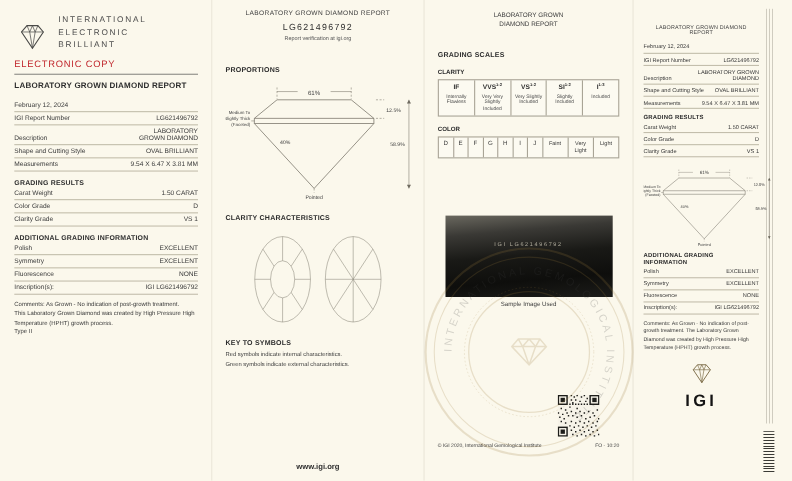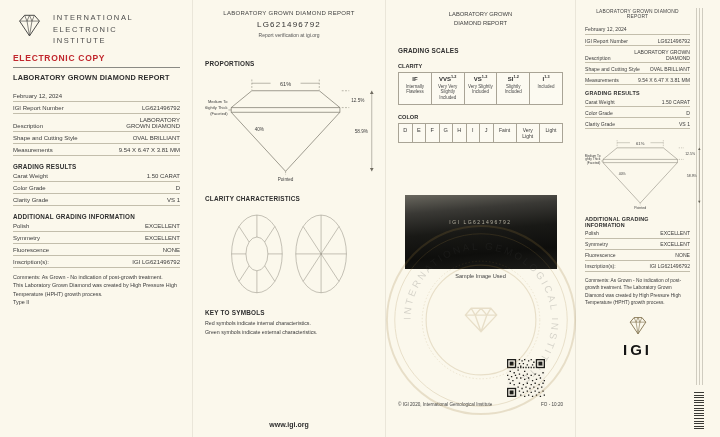--- a/index.html
+++ b/index.html
@@ -4,28 +4,28 @@
 <style>
   html,body{margin:0;padding:0}
   body{width:720px;height:437px;position:relative;overflow:hidden;background:#fbf8ec;
        font-family:"Liberation Sans",sans-serif;color:#3b3b3b}
   .page{position:absolute;inset:0;display:flex}
   .panel{height:100%;position:relative;box-sizing:border-box}
   .sep{border-left:1px solid rgba(90,80,50,0.10)}
   .p1{width:192px;padding:12px 12px 0 13px}
   .p2{width:193px;padding:10px 12px 0}
   .p3{width:190px;padding:10px 12px 0}
-  .p4{width:132px;padding:9px 17px 0 9px}
+  .p4{width:132px;padding:23px 17px 0 9px}
   svg text{font-family:"Liberation Sans",sans-serif;fill:#3f3f3f}
 
   
-  .brand-row{display:flex;align-items:flex-start;gap:7px}
+  .brand-row{display:flex;align-items:flex-end;gap:7px}
   .diamond-icon{width:33px;flex:0 0 auto}
   .brand-name{font-size:7.5px;letter-spacing:1.6px;line-height:1.55;color:#4c4c4c}
-  .ecopy{margin-top:6px;font-size:8.5px;font-weight:bold;letter-spacing:0.7px;color:#c1272d}
+  .ecopy{margin-top:6px;font-size:8.5px;font-weight:normal;letter-spacing:0.7px;color:#c1272d}
   .rule{border-top:1px solid #8a8a84;margin:4px 0 5px}
   .rpt-title{font-size:7.3px;font-weight:bold;letter-spacing:0.2px;color:#2e2e2e}
   .date-row{margin-top:11px;font-size:6px;padding-bottom:2px;border-bottom:1px solid #c3beac}
   .row{display:flex;align-items:flex-end;font-size:6px;border-bottom:1px solid #c3beac;padding:3px 0 2px}
   .row .lbl{white-space:nowrap;padding-right:5px}
   .row .val{flex:1;text-align:right}
   .row .val.w2{flex:0 0 64px;margin-left:auto}
   .sec{margin-top:7px;font-size:6.3px;font-weight:bold;color:#2e2e2e;letter-spacing:0.2px}
   .comments{margin-top:5px;font-size:5.4px;line-height:1.55;white-space:pre-line}
 
@@ -93,21 +93,21 @@
     <div class="brand-row">
       <svg class="diamond-icon" viewBox="0 0 40 32">
         <g fill="none" stroke="#4a4a48" stroke-width="1.2">
           <path d="M8,11 L14,4 H26 L32,11 L20,29 Z"></path>
           <path stroke-width="0.8" d="M8,11 H32 M14,4 L17,11 M20,4 L17,11 M20,4 L23,11 M26,4 L23,11 M17,11 L20,29 M23,11 L20,29"></path>
         </g>
       </svg>
       <div class="brand-name">
         <div>INTERNATIONAL</div>
         <div>ELECTRONIC</div>
-        <div>INSTITUTE</div>
+        <div>BRILLIANT</div>
       </div>
     </div>
     <div class="ecopy">ELECTRONIC COPY</div>
     <div class="rule"></div>
     <div class="rpt-title">LABORATORY GROWN DIAMOND REPORT</div>
     <div class="date-row">February 12, 2024</div>
 
     <div class="row">
       <span class="lbl">IGI Report Number</span>
       <span class="val">LG621496792</span>

